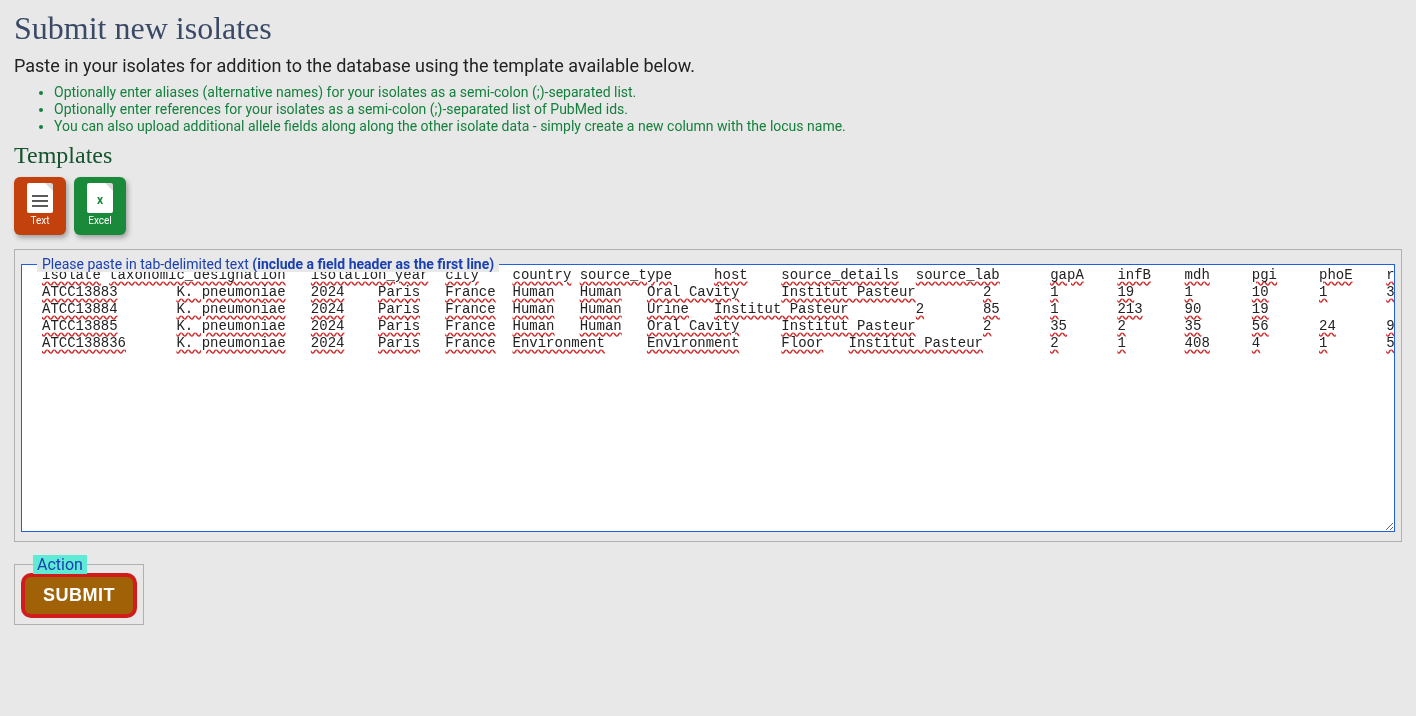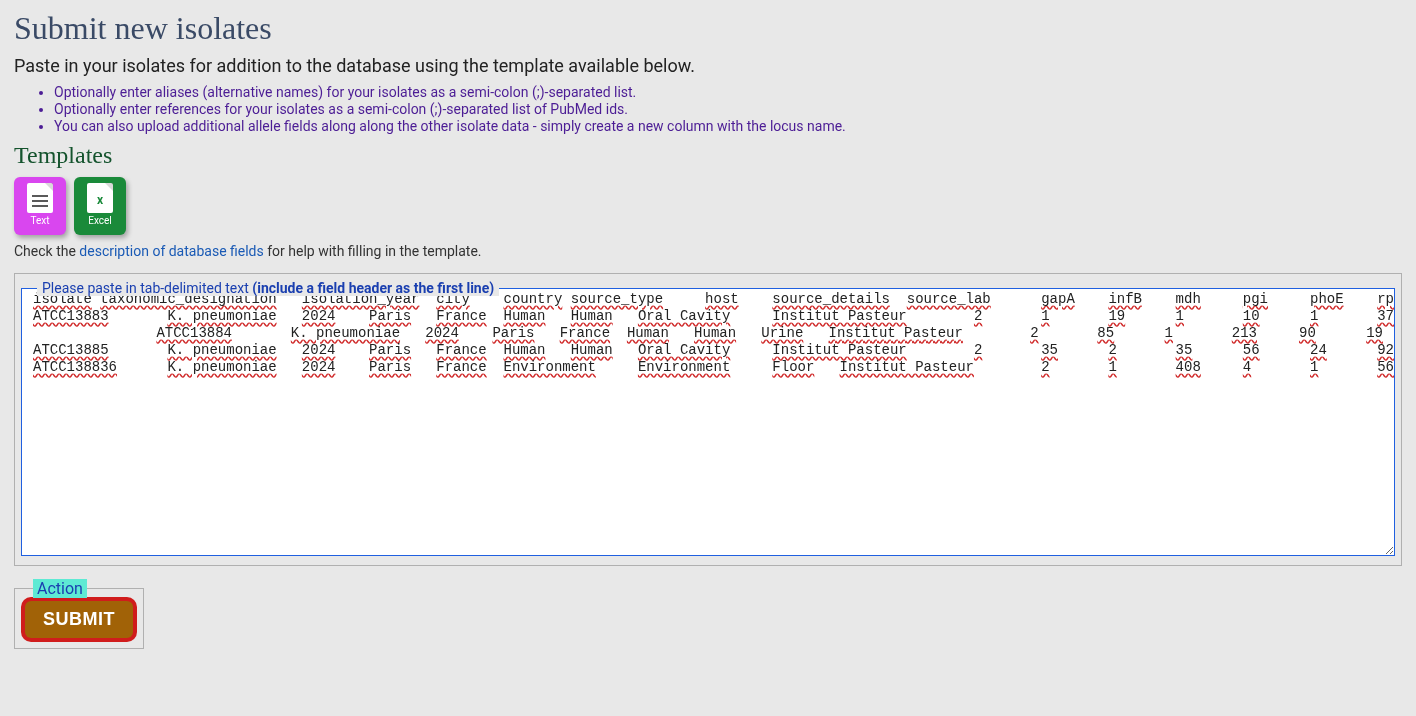--- a/index.html
+++ b/index.html
@@ -35,42 +35,42 @@
     margin: 4px 0 8px 0;
     font-size: 18px;
     color: #222;
   }
   ul.instructions {
     margin: 4px 0 8px 0;
     padding-left: 40px;
   }
   ul.instructions li {
     font-size: 14px;
-    color: #4c1d95;
+    color: #15803d;
     margin: 1px 0;
   }
   .template-buttons {
     display: flex;
     gap: 8px;
     margin: 6px 0 8px 0;
   }
   .tpl-btn {
     width: 52px;
     height: 52px;
     border-radius: 6px;
     display: flex;
     flex-direction: column;
     align-items: center;
     justify-content: flex-start;
     padding-top: 6px;
     box-shadow: 2px 3px 5px rgba(0,0,0,0.3);
     cursor: pointer;
     position: relative;
   }
-  .tpl-btn.text-btn { background: #d946ef; }
+  .tpl-btn.text-btn { background: #c2410c; }
   .tpl-btn.excel-btn { background: #1a8a3a; }
   .tpl-btn .file-icon {
     width: 26px;
     height: 30px;
     background: #fff;
     border-radius: 2px;
     position: relative;
   }
   .tpl-btn .file-icon::after {
     content: "";
@@ -128,32 +128,31 @@
   textarea.paste-area {
     width: 100%;
     box-sizing: border-box;
     height: 268px;
     resize: both;
     border: 1px solid #2060e0;
     background: #fff;
     font-family: "Courier New", Courier, monospace;
     font-size: 14px;
     line-height: 17px;
-    padding: 2px 11px;
+    padding: 2px 20px;
     white-space: pre;
     overflow: auto;
     tab-size: 8;
     -moz-tab-size: 8;
     color: #222;
     outline: none;
     text-decoration-line: underline;
     text-decoration-style: wavy;
     text-decoration-color: #d02a2a;
     text-underline-offset: 2px;
-    text-align: right;
   }
 
   
   .action-fieldset {
     position: relative;
     border: 1px solid #b0b0b0;
     margin: 12px 0 0 0;
     padding: 12px 10px 10px 10px;
     display: inline-block;
   }
@@ -204,23 +203,20 @@
       <div class="lbl">Text</div>
     </div>
     <div class="tpl-btn excel-btn">
       <div class="file-icon">
           <div class="x">x</div>
         </div>
       <div class="lbl">Excel</div>
     </div>
   </div>
 
-  <p class="check-line">
-    <span>Check the </span><a href="#" class="link">description of database fields</a><span> for help with filling in the template.</span>
-  </p>
 
   <div class="fieldset">
     <div class="legend">
       <span>Please paste in tab-delimited text </span><span class="bold">(include a field header as the first line)</span>
     </div>
     <textarea class="paste-area" wrap="soft" spellcheck="false" style="">isolate	taxonomic_designation	isolation_year	city	country	source_type	host	source_details	source_lab	gapA	infB	mdh	pgi	phoE	rpoB	tonB
 ATCC13883	K. pneumoniae	2024	Paris	France	Human	Human	Oral Cavity	Institut Pasteur	2	1	19	1	10	1	37
 ATCC13884	K. pneumoniae	2024	Paris	France	Human	Human	Urine	Institut Pasteur	2	85	1	213	90	19
 ATCC13885	K. pneumoniae	2024	Paris	France	Human	Human	Oral Cavity	Institut Pasteur	2	35	2	35	56	24	92
 ATCC138836	K. pneumoniae	2024	Paris	France	Environment	Environment	Floor	Institut Pasteur	2	1	408	4	1	56</textarea>

